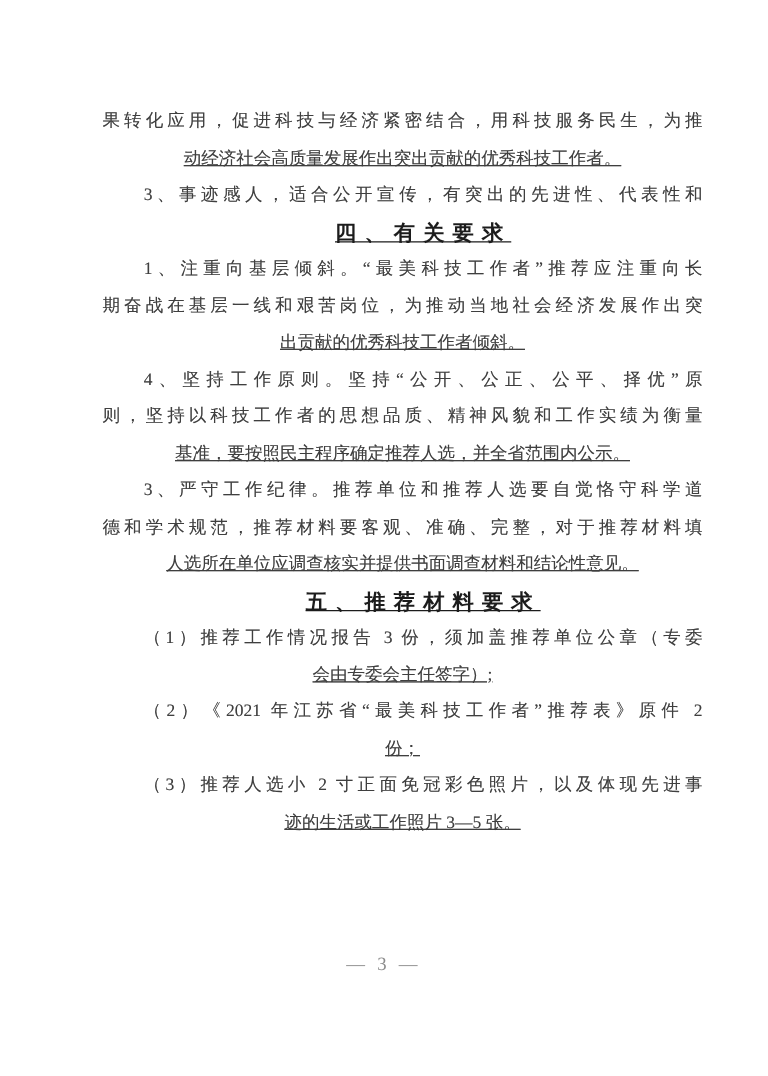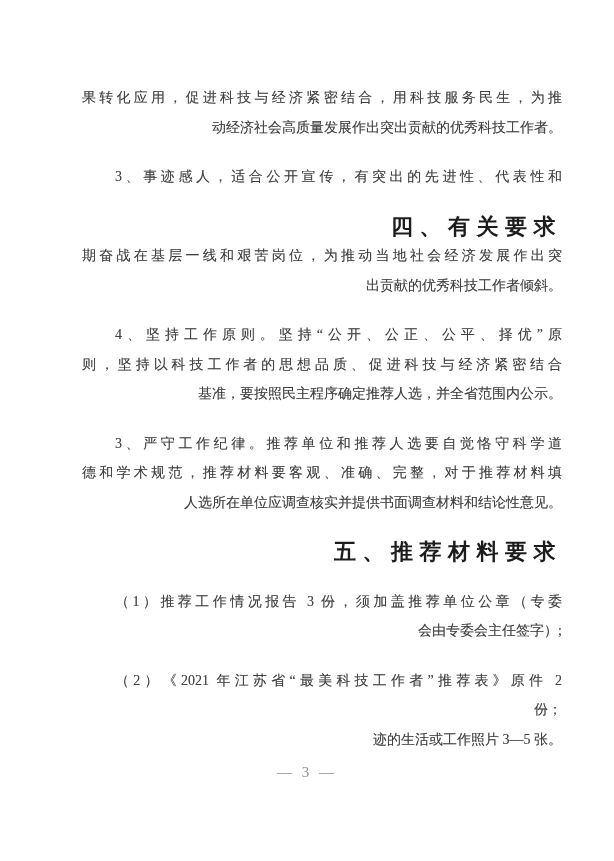--- a/index.html
+++ b/index.html
@@ -28,31 +28,31 @@
   }
   .body .line {
     font-family: "Liberation Serif", "DejaVu Serif", serif;
     font-size: 14px;
     color: #3f3f3f;
     text-shadow: 0 0 0.4px rgba(80,80,80,0.45);
   }
   .heading .line {
     font-family: "Liberation Sans", "DejaVu Sans", sans-serif;
     font-weight: 700;
-    font-size: 22px;
+    font-size: 17px;
     letter-spacing: 6.5px;
     color: #1c1c1c;
   }
-  .line.indent { padding-left: 33px; margin-top: 20px; }
+  .line.indent { padding-left: 33px; }
   .line.fill {
     text-align: justify;
     text-align-last: justify;
     -moz-text-align-last: justify;
   }
-  .line.last { text-align: right; }
+  .line.last { text-align: center; text-decoration: underline; }
   .page-number {
     position: absolute;
     left: 0;
     top: 762px;
     width: 614px;
     text-align: center;
     font-family: "Liberation Serif", "DejaVu Serif", serif;
     font-size: 15px;
     letter-spacing: 3px;
     color: #8c8c8c;
@@ -68,42 +68,44 @@
         <div class="line fill">果转化应用，促进科技与经济紧密结合，用科技服务民生，为推</div>
         <div class="line last">动经济社会高质量发展作出突出贡献的优秀科技工作者。</div>
       </div>
       <div class="para body">
         <div class="line indent fill">3、事迹感人，适合公开宣传，有突出的先进性、代表性和</div>
       </div>
       <div class="para heading">
         <div class="line indent last">四、有关要求</div>
       </div>
       <div class="para body">
+        <div class="line indent fill">1、注重向基层倾斜。“最美科技工作者”推荐应注重向长</div>
         <div class="line fill">期奋战在基层一线和艰苦岗位，为推动当地社会经济发展作出突</div>
         <div class="line last">出贡献的优秀科技工作者倾斜。</div>
       </div>
       <div class="para body">
         <div class="line indent fill">4、坚持工作原则。坚持“公开、公正、公平、择优”原</div>
-        <div class="line fill">则，坚持以科技工作者的思想品质、促进科技与经济紧密结合</div>
+        <div class="line fill">则，坚持以科技工作者的思想品质、精神风貌和工作实绩为衡量</div>
         <div class="line last">基准，要按照民主程序确定推荐人选，并全省范围内公示。</div>
       </div>
       <div class="para body">
         <div class="line indent fill">3、严守工作纪律。推荐单位和推荐人选要自觉恪守科学道</div>
         <div class="line fill">德和学术规范，推荐材料要客观、准确、完整，对于推荐材料填</div>
         <div class="line last">人选所在单位应调查核实并提供书面调查材料和结论性意见。</div>
       </div>
       <div class="para heading">
         <div class="line indent last">五、推荐材料要求</div>
       </div>
       <div class="para body">
         <div class="line indent fill">（1）推荐工作情况报告 3 份，须加盖推荐单位公章（专委</div>
         <div class="line last">会由专委会主任签字）;</div>
       </div>
       <div class="para body">
         <div class="line indent fill">（2）《2021 年江苏省“最美科技工作者”推荐表》原件 2</div>
         <div class="line last">份；</div>
       </div>
       <div class="para body">
+        <div class="line indent fill">（3）推荐人选小 2 寸正面免冠彩色照片，以及体现先进事</div>
         <div class="line last">迹的生活或工作照片 3—5 张。</div>
       </div>
     </div>
   <div class="page-number">— 3 —</div>
 </div>
 
 </body></html>

